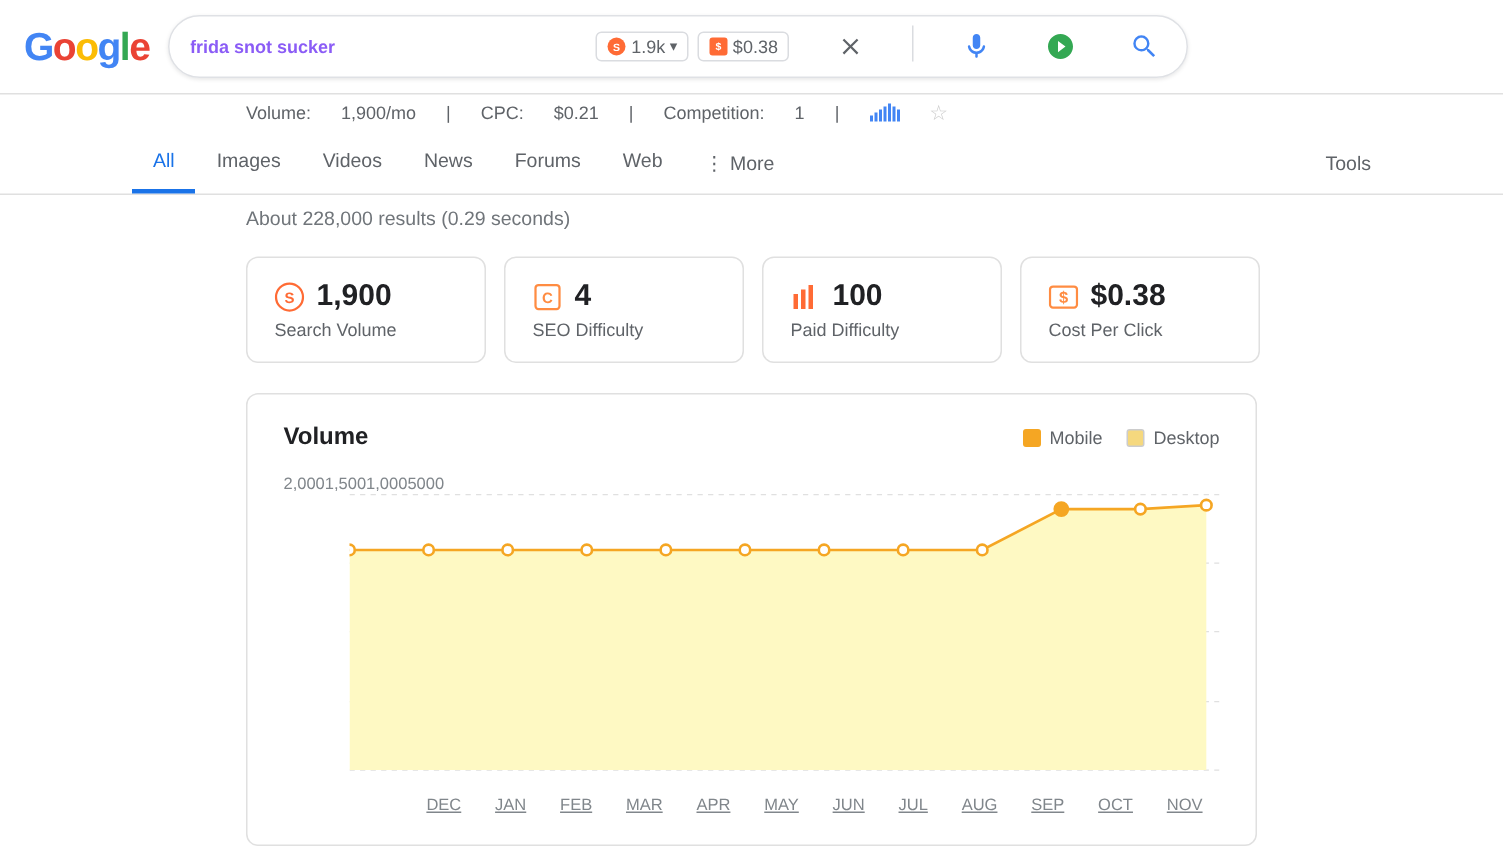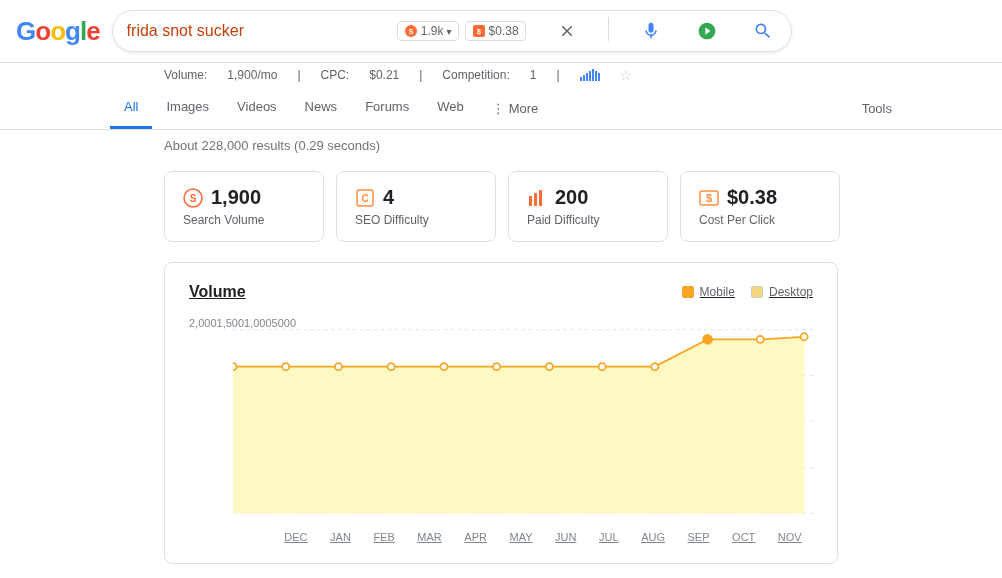--- a/index.html
+++ b/index.html
@@ -7,53 +7,53 @@
 
     
     .header { display: flex; align-items: center; padding: 10px 16px; gap: 12px; border-bottom: 1px solid #e0e0e0; }
     .google-logo { display: flex; align-items: center; gap: 0; font-size: 26px; font-weight: bold; letter-spacing: -1px; cursor: default; }
     .logo-blue { color: #4285F4; }
     .logo-red { color: #EA4335; }
     .logo-yellow { color: #FBBC05; }
     .logo-green { color: #34A853; }
 
     .search-bar-wrapper { display: flex; align-items: center; flex: 1; max-width: 680px; border: 1px solid #dfe1e5; border-radius: 24px; padding: 6px 14px; gap: 8px; box-shadow: 0 1px 3px rgba(0,0,0,0.1); }
-    .search-input { border: none; outline: none; font-size: 16px; flex: 1; background: transparent; color: #c2410c; }
+    .search-input { border: none; outline: none; font-size: 12px; flex: 1; background: transparent; color: #8b5cf6; font-weight: bold; }
     .search-icons { display: flex; gap: 28px; }
     .search-icon-btn { background: none; border: none; cursor: pointer; display: flex; align-items: center; justify-content: center; padding: 4px; border-radius: 50%; }
 
     
     .metrics-bar { padding: 4px 164px; font-size: 12px; color: #5f6368; display: flex; align-items: center; gap: 20px; }
     .metrics-bar span { color: #5f6368; }
     .volume-bars { display: inline-flex; align-items: flex-end; gap: 1px; height: 12px; }
     .volume-bar { width: 2px; background: #4285F4; }
 
     
-    .nav-tabs { display: flex; align-items: center; padding: 0 110px; border-bottom: 1px solid #e0e0e0; justify-content: space-between; }
+    .nav-tabs { display: flex; align-items: center; padding: 0 88px; border-bottom: 1px solid #e0e0e0; justify-content: space-between; }
     .nav-left { display: flex; gap: 0; }
     .nav-tab { padding: 12px 14px; font-size: 13px; color: #5f6368; cursor: pointer; border-bottom: 3px solid transparent; white-space: nowrap; text-decoration: none; }
     .nav-tab.active { color: #1a73e8; border-bottom: 3px solid #1a73e8; }
     .nav-more { display: flex; align-items: center; gap: 4px; padding: 12px 14px; font-size: 13px; color: #5f6368; cursor: pointer; }
     .nav-right { padding: 12px 0; }
     .tools-btn { font-size: 13px; color: #5f6368; cursor: pointer; }
 
     
     .results-info { padding: 8px 164px; font-size: 13px; color: #70757a; }
 
     
     .metric-cards { display: flex; gap: 12px; padding: 10px 164px; }
     .metric-card { border: 1px solid #e0e0e0; border-radius: 8px; padding: 14px 18px; display: flex; flex-direction: column; gap: 4px; min-width: 160px; }
     .metric-card-header { display: flex; align-items: center; gap: 8px; }
     .metric-icon { width: 20px; height: 20px; display: flex; align-items: center; justify-content: center; }
     .metric-value { font-size: 20px; font-weight: 600; color: #202124; }
     .metric-label { font-size: 12px; color: #5f6368; }
 
     
     .chart-container { margin: 10px 164px; border: 1px solid #e0e0e0; border-radius: 8px; padding: 20px 24px; }
-    .chart-header { display: flex; align-items: center; justify-content: space-between; margin-bottom: 16px; text-decoration: underline; }
+    .chart-header { display: flex; align-items: center; justify-content: space-between; margin-bottom: 16px; }
     .chart-title { font-size: 16px; font-weight: 600; color: #202124; }
     .chart-legend { display: flex; align-items: center; gap: 16px; }
     .legend-item { display: flex; align-items: center; gap: 6px; font-size: 12px; color: #5f6368; }
     .legend-dot { width: 12px; height: 12px; border-radius: 2px; }
     .x-axis-labels { display: flex; justify-content: space-around; padding: 4px 0 0 40px; font-size: 11px; color: #80868b; text-decoration: underline; }
   </style>
 </head>
 <body>
 
 <div class="header">
@@ -186,21 +186,21 @@
 
   <div class="metric-card">
     <div class="metric-card-header">
       <div class="metric-icon">
         <svg width="20" height="20" viewBox="0 0 20 20">
             <rect x="2" y="8" width="3" height="10" fill="#ff6b35"></rect>
             <rect x="7" y="5" width="3" height="13" fill="#ff6b35"></rect>
             <rect x="12" y="2" width="3" height="16" fill="#ff6b35"></rect>
           </svg>
       </div>
-      <span class="metric-value">200</span>
+      <span class="metric-value">100</span>
     </div>
     <span class="metric-label">Paid Difficulty</span>
   </div>
 
   <div class="metric-card">
     <div class="metric-card-header">
       <div class="metric-icon">
         <svg width="20" height="20" viewBox="0 0 20 20">
             <rect x="1" y="3" width="18" height="14" rx="2" fill="none" stroke="#ff8c42" stroke-width="1.5"></rect>
             <text x="10" y="14" text-anchor="middle" fill="#ff8c42" font-size="11" font-weight="bold">$</text>

